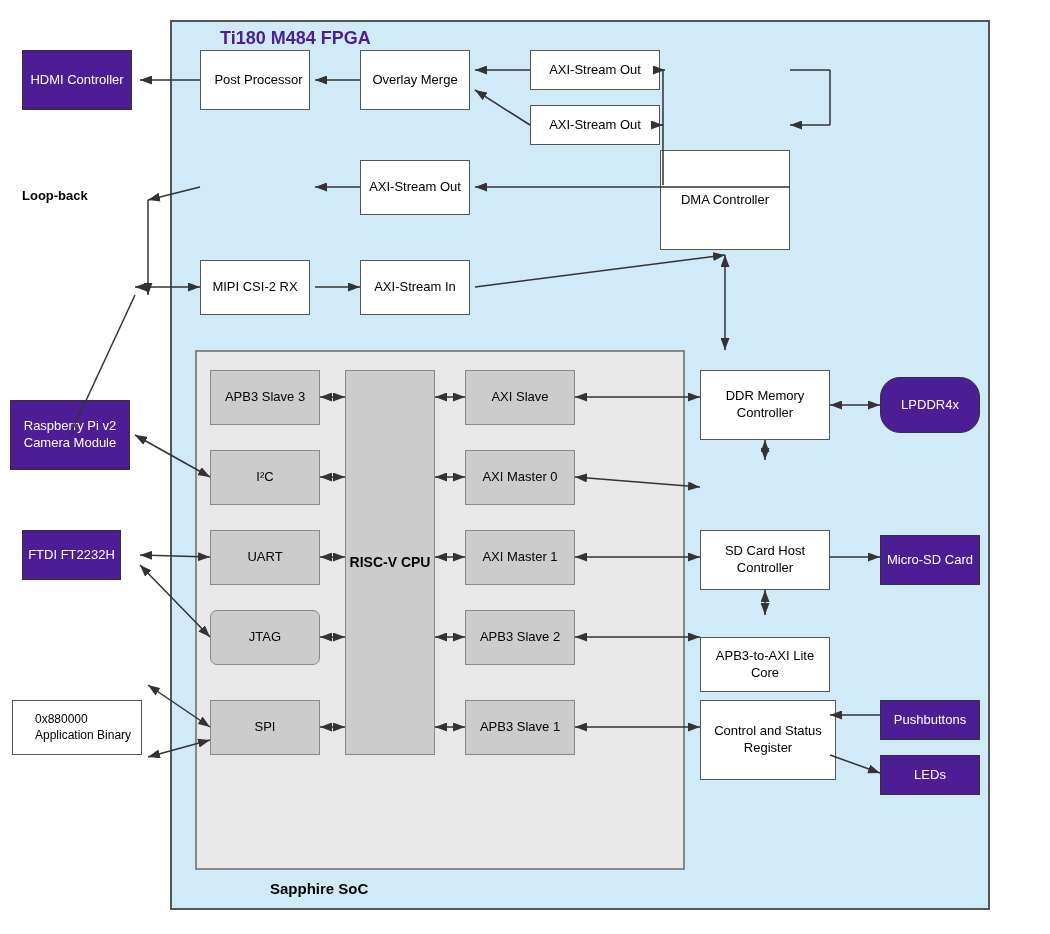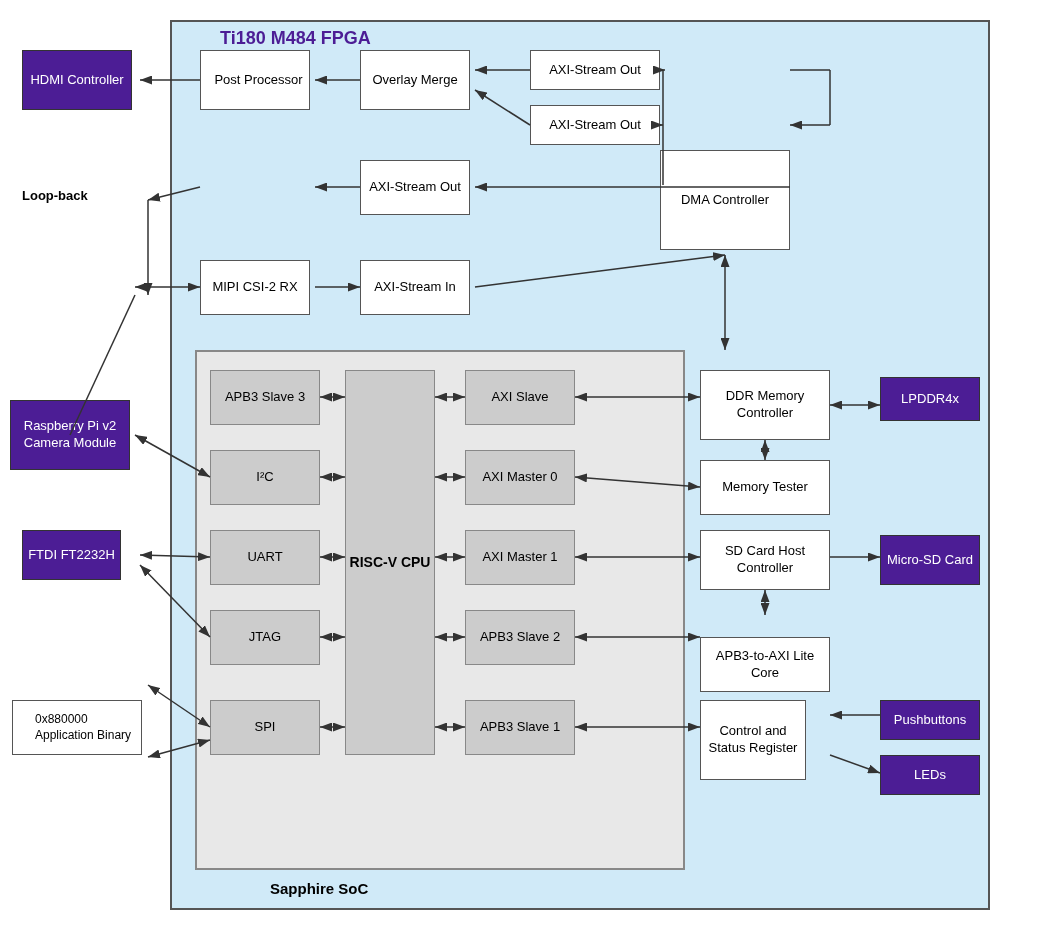--- a/index.html
+++ b/index.html
@@ -197,21 +197,21 @@
   </div>
 
   <div class="block-gray" style="top:450px; left:210px; width:110px; height:55px;">
     <span>I²C</span>
   </div>
 
   <div class="block-gray" style="top:530px; left:210px; width:110px; height:55px;">
     <span>UART</span>
   </div>
 
-  <div class="block-gray" style="top:610px; left:210px; width:110px; height:55px;">
+  <div class="block-gray" style="top:610px; left:210px; width:110px; height:55px;border-radius:7px;">
     <span>JTAG</span>
   </div>
 
   <div class="block-gray" style="top:700px; left:210px; width:110px; height:55px;">
     <span>SPI</span>
   </div>
 
   <div class="block-gray" style="top:370px; left:345px; width:90px; height:385px; font-size:14px; font-weight:bold;">
     <span>RISC-V
 CPU</span>
@@ -241,45 +241,41 @@
     <span>APB3
 Slave 1</span>
   </div>
 
   <div class="block" style="top:370px; left:700px; width:130px; height:70px;">
     <span>DDR
 Memory
 Controller</span>
   </div>
 
-  <div class="block-dark" style="top:377px; left:880px; width:100px; height:44px;">
+  <div class="block-dark" style="top:377px; left:880px; width:100px; height:56px;border-radius:20px;">
     <span>LPDDR4x</span>
   </div>
 
-  <div class="block" style="top:460px; left:700px; width:130px; height:55px;">
-    <span>Memory
-Tester</span>
-  </div>
 
   <div class="block" style="top:530px; left:700px; width:130px; height:60px;">
     <span>SD Card Host
 Controller</span>
   </div>
 
   <div class="block-dark" style="top:535px; left:880px; width:100px; height:50px;">
     <span>Micro-SD
 Card</span>
   </div>
 
   <div class="block" style="top:637px; left:700px; width:130px; height:55px;">
     <span>APB3-to-AXI
 Lite Core</span>
   </div>
 
-  <div class="block" style="top:700px; left:700px; width:106px; height:80px;">
+  <div class="block" style="top:700px; left:700px; width:136px; height:80px;">
     <span>Control
 and Status
 Register</span>
   </div>
 
   <div class="block-dark" style="top:700px; left:880px; width:100px; height:40px;">
     <span>Pushbuttons</span>
   </div>
 
   <div class="block-dark" style="top:755px; left:880px; width:100px; height:40px;">

